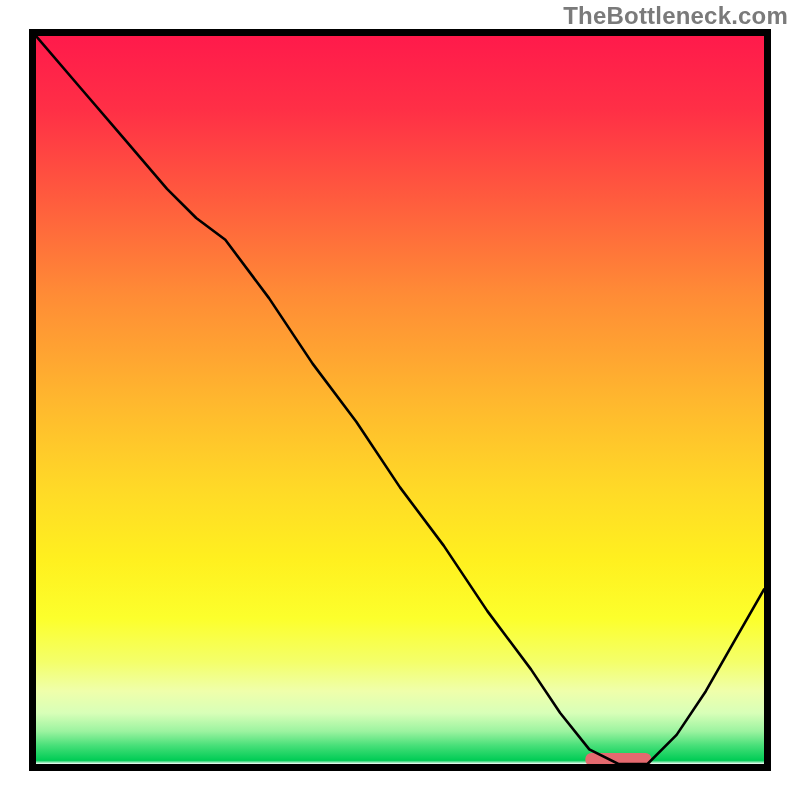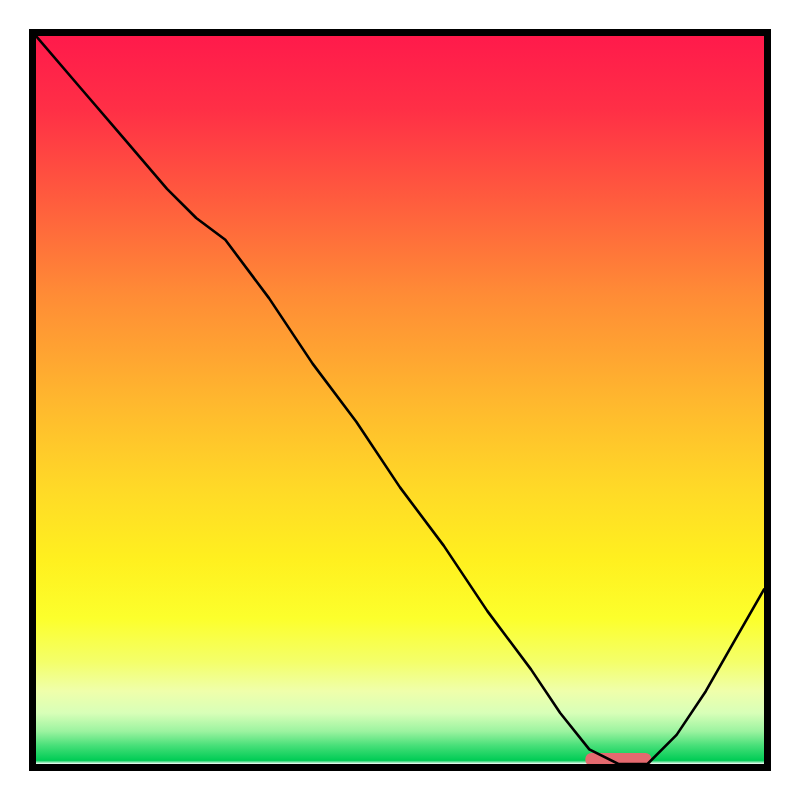--- a/index.html
+++ b/index.html
@@ -65,20 +65,21 @@
     stroke: #000;
     stroke-width: 2.6;
     stroke-linejoin: round;
     stroke-linecap: round;
   }
 </style>
 </head>
 <body>
 
 <div class="frame">
+  <div class="watermark">TheBottleneck.com</div>
 
   <div class="plot-border"></div>
 
   <div class="plot-inner">
     <svg class="gradient" viewBox="0 0 728 728" preserveAspectRatio="none">
       <defs>
         <linearGradient id="bg" x1="0" y1="0" x2="0" y2="1">
 
         <stop offset="0.00%" stop-color="#ff1a4b"></stop>
             <stop offset="10.00%" stop-color="#ff2f46"></stop>

